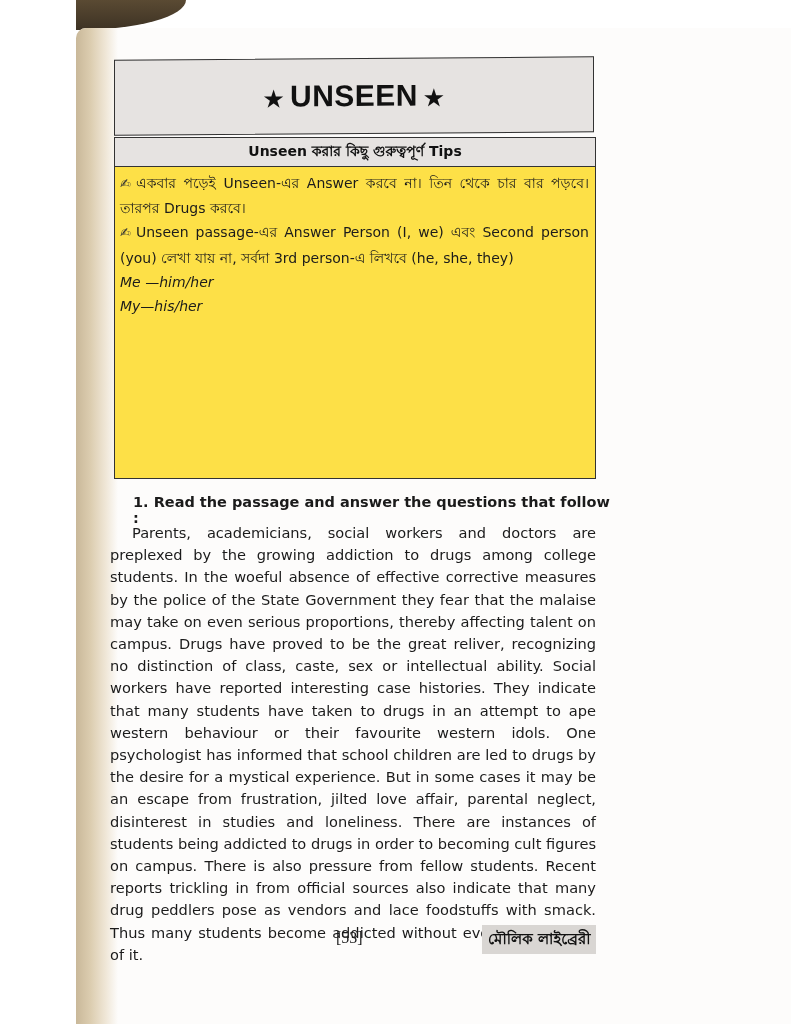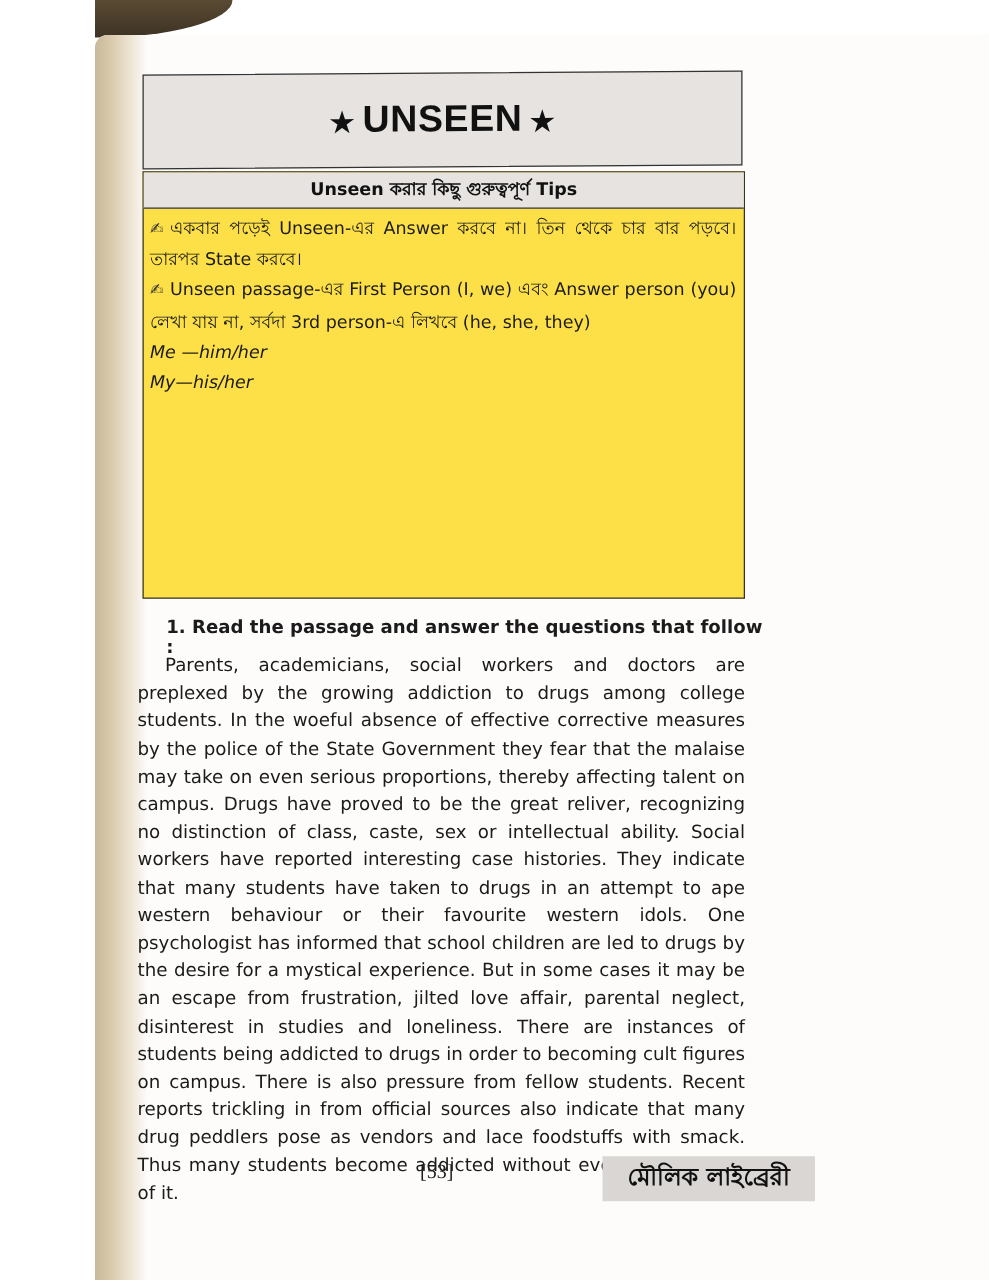--- a/index.html
+++ b/index.html
@@ -55,42 +55,42 @@
   .passage {
     position: absolute; left: 110px; top: 522px; width: 486px;
     font-size: 14.6px; line-height: 22.2px; text-align: justify;
     text-indent: 22px;
   }
   .page-num {
     position: absolute; left: 336px; top: 929px;
     font-family: "Liberation Serif", serif; font-weight: normal; font-size: 16px;
   }
   .publisher {
-    position: absolute; left: 482px; top: 925px; padding: 2px 20px;
-    background: #d9d6d3; font-weight: bold; font-size: 19px; color: #111;
+    position: absolute; left: 482px; top: 925px; padding: 2px 6px;
+    background: #d9d6d3; font-weight: bold; font-size: 15px; color: #111;
   }
 </style>
 </head>
 <body>
 
 <div class="book-top"></div>
 <div class="page"></div>
 <div class="page-edge"></div>
 
 <div class="title-box">
   <span class="title-text">
     <span class="star">★</span><span>UNSEEN</span><span class="star">★</span>
   </span>
 </div>
 
 <div class="tips-box">
   <div class="tips-header">Unseen করার কিছু গুরুত্বপূর্ণ Tips</div>
   <div class="tips-body">
-    <p class="tip"><span class="tip-icon">✍</span><span>একবার পড়েই Unseen-এর Answer করবে না। তিন থেকে চার বার পড়বে। তারপর State করবে।</span></p>
-    <p class="tip"><span class="tip-icon">✍</span><span>Unseen passage-এর First Person (I, we) এবং Answer person (you) লেখা যায় না, সর্বদা 3rd person-এ লিখবে (he, she, they)</span></p>
+    <p class="tip"><span class="tip-icon">✍</span><span>একবার পড়েই Unseen-এর Answer করবে না। তিন থেকে চার বার পড়বে। তারপর Drugs করবে।</span></p>
+    <p class="tip"><span class="tip-icon">✍</span><span>Unseen passage-এর Answer Person (I, we) এবং Second person (you) লেখা যায় না, সর্বদা 3rd person-এ লিখবে (he, she, they)</span></p>
     <p class="pronoun">Me —him/her</p>
     <p class="pronoun">My—his/her</p>
   </div>
 </div>
 
 <div class="question">1. Read the passage and answer the questions that follow :</div>
 
 <div class="passage">Parents, academicians, social workers and doctors are preplexed by the growing addiction to drugs among college students. In the woeful absence of effective corrective measures by the police of the State Government they fear that the malaise may take on even serious proportions, thereby affecting talent on campus. Drugs have proved to be the great reliver, recognizing no distinction of class, caste, sex or intellectual ability. Social workers have reported interesting case histories. They indicate that many students have taken to drugs in an attempt to ape western behaviour or their favourite western idols. One psychologist has informed that school children are led to drugs by the desire for a mystical experience. But in some cases it may be an escape from frustration, jilted love affair, parental neglect, disinterest in studies and loneliness. There are instances of students being addicted to drugs in order to becoming cult figures on campus. There is also pressure from fellow students. Recent reports trickling in from official sources also indicate that many drug peddlers pose as vendors and lace foodstuffs with smack. Thus many students become addicted without even being aware of it.</div>
 
 <div class="page-num">[53]</div>

